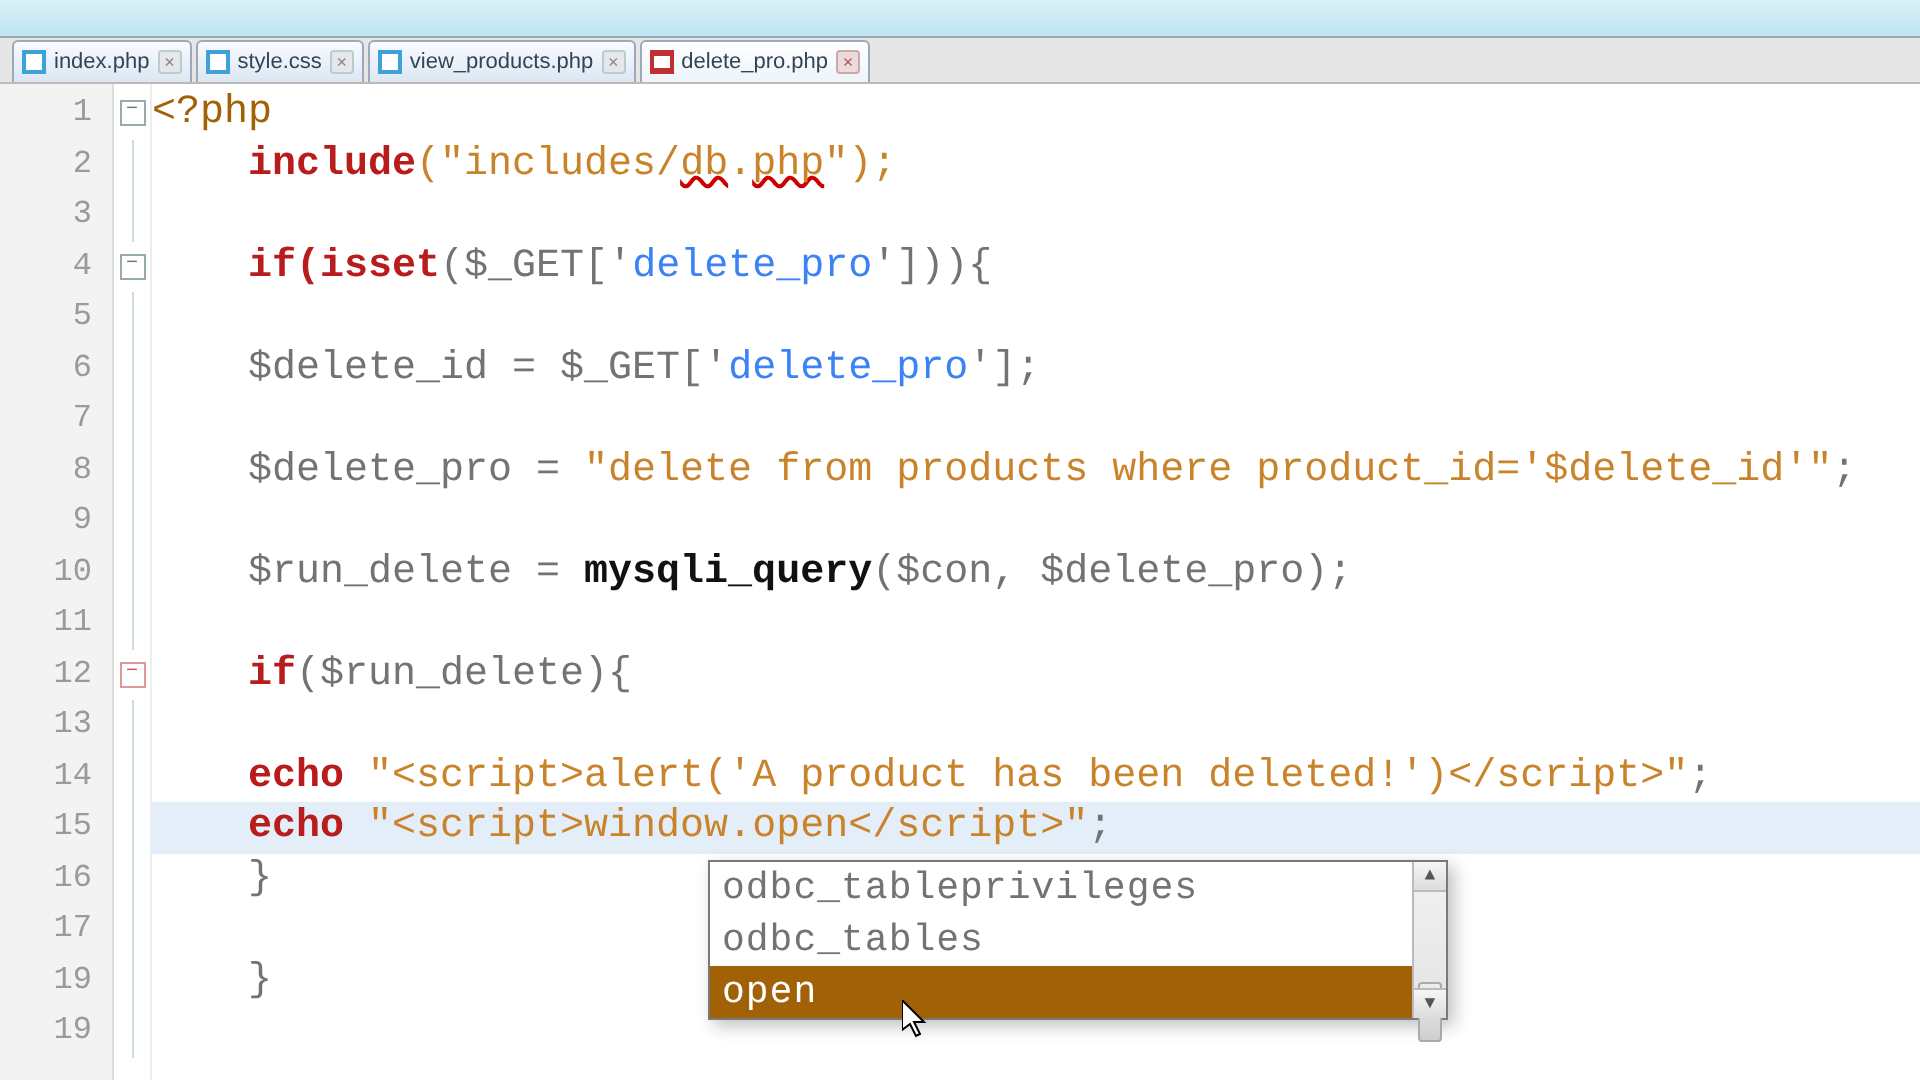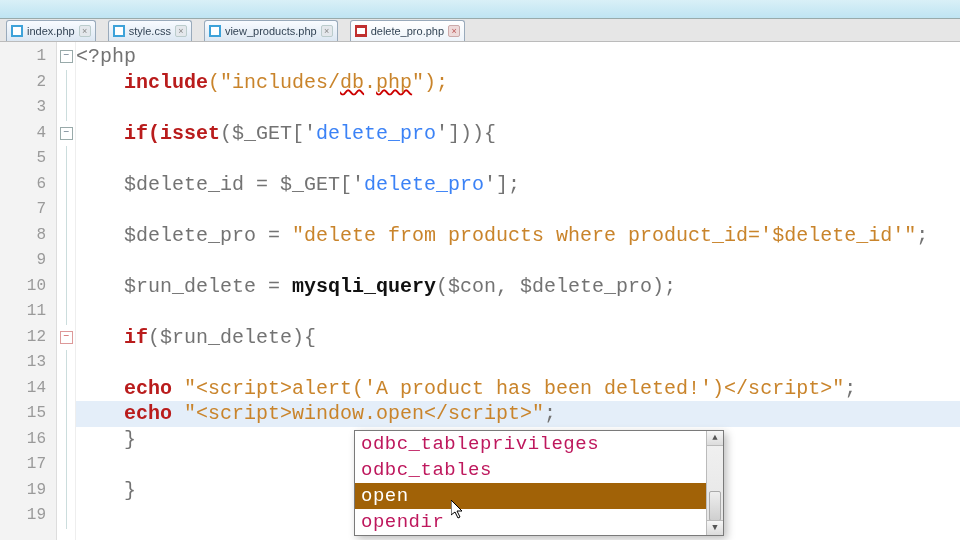--- a/index.html
+++ b/index.html
@@ -1,17 +1,17 @@
 <!DOCTYPE html>
 <html><head>
 <meta charset="utf-8">
 <style>
   html,body{margin:0;padding:0;width:960px;height:540px;overflow:hidden;font-family:Consolas,'Courier New',monospace;font-size:20px;background:#fff;}
   .toolbar{height:18px;background:linear-gradient(#d9f0f7,#bfe4f2);border-bottom:1px solid #9aa}
-  .tabbar{height:22px;background:#e6e6e6;display:flex;align-items:flex-end;border-bottom:1px solid #bbb;padding-left:6px;gap:12px}
+  .tabbar{height:22px;background:#e6e6e6;display:flex;align-items:flex-end;border-bottom:1px solid #bbb;padding-left:6px;gap:2px}
   .tab{display:flex;align-items:center;gap:4px;background:linear-gradient(#f8fbff,#dce7f2);border:1px solid #9ab;border-bottom:none;border-radius:3px 3px 0 0;height:20px;padding:0 4px;font-family:Tahoma,Arial,sans-serif;font-size:11px;color:#345}
   .tab.active{background:linear-gradient(#fff,#eef4fa)}
   .tab .fi{width:12px;height:12px}
   .tab .close{width:10px;height:10px;display:flex;align-items:center;justify-content:center;font-size:9px;color:#b55;background:#eedada;border:1px solid #caa;border-radius:2px}
   .tab .close.neutral{color:#888;background:#e4e8ec;border-color:#bcc}
   .editor{display:flex;height:calc(540px - 40px);}
   .gutter{width:56px;background:#f3f3f3;border-right:1px solid #ddd;color:#9a9a9a;text-align:right;padding-top:2px}
   .gutter .ln{height:25.5px;line-height:25.5px;padding-right:10px;font-size:16px}
   .foldcol{width:18px;background:#fff;border-right:1px solid #eee;padding-top:2px}
   .foldcol .fc{height:25.5px;display:flex;align-items:center;justify-content:center}
@@ -19,25 +19,25 @@
   .fline{width:1px;height:25.5px;background:#cdd;margin:0 auto}
   .fred{width:11px;height:11px;border:1px solid #d99;background:#fff;font-size:10px;line-height:9px;text-align:center;color:#c55}
   .code{flex:1;position:relative;padding-top:2px}
   .code .row{height:25.5px;line-height:25.5px;white-space:pre}
   .row.hl{background:#e4eef9}
   .kw{color:#b91c1c;font-weight:600}
   .str{color:#c9842b}
   .strd{color:#3b82f6}
   .fn{color:#111;font-weight:600}
   .var{color:#737373}
-  .red{color:#737373}
+  .red{color:#a16207}
   .squig{text-decoration:underline wavy #c00;text-decoration-skip-ink:none}
 
   .autopop{position:absolute;left:354px;top:430px;width:368px;border:1px solid #7a7a7a;background:#fff;box-shadow:3px 3px 8px rgba(0,0,0,.25);font-family:Consolas,'Courier New',monospace;font-size:19px}
-  .autopop .opt{height:26px;line-height:26px;padding:0 6px;color:#be185d;letter-spacing:.5px}
+  .autopop .opt{height:26px;line-height:26px;padding:0 6px;color:#737373;letter-spacing:.5px}
   .autopop .opt.sel{background:#a16207;color:#fff}
   .autopop .scroll{position:absolute;right:0;top:0;bottom:0;width:16px;border-left:1px solid #bbb;background:linear-gradient(#f2f2f2,#e3e3e3)}
   .autopop .scroll .btn{height:14px;background:linear-gradient(#f6f6f6,#dcdcdc);border-bottom:1px solid #bbb;display:flex;align-items:center;justify-content:center;font-size:9px;color:#555}
   .autopop .scroll .btn.bot{position:absolute;bottom:0;width:100%;border-top:1px solid #bbb;border-bottom:none}
   .autopop .scroll .thumb{position:absolute;top:60px;left:2px;width:10px;height:28px;background:linear-gradient(#eee,#cfcfcf);border:1px solid #aaa;border-radius:2px}
 
   .cursor-arrow{position:absolute;left:451px;top:500px;font-size:18px;color:#000;pointer-events:none;z-index:50}
   svg.fi{display:block}
 </style>
 </head>
@@ -181,21 +181,20 @@
     <div class="row"></div>
     <div class="row">    <span class="var">}</span></div>
     <div class="row"></div>
   </div>
 </div>
 
 <div class="autopop">
   <div class="opt">odbc_tableprivileges</div>
   <div class="opt">odbc_tables</div>
   <div class="opt sel">open</div>
-  <div class="opt">opendir</div>
   <div class="scroll">
     <div class="btn">▲</div>
     <div class="thumb"></div>
     <div class="btn bot">▼</div>
   </div>
 </div>
 
 <div class="cursor-arrow">
   <svg width="16" height="20" viewBox="0 0 16 20">
       <path d="M0 0 L0 15 L4 12 L7 18 L9 17 L6 11 L11 11 Z" fill="#fff" stroke="#000" stroke-width="1"></path>

